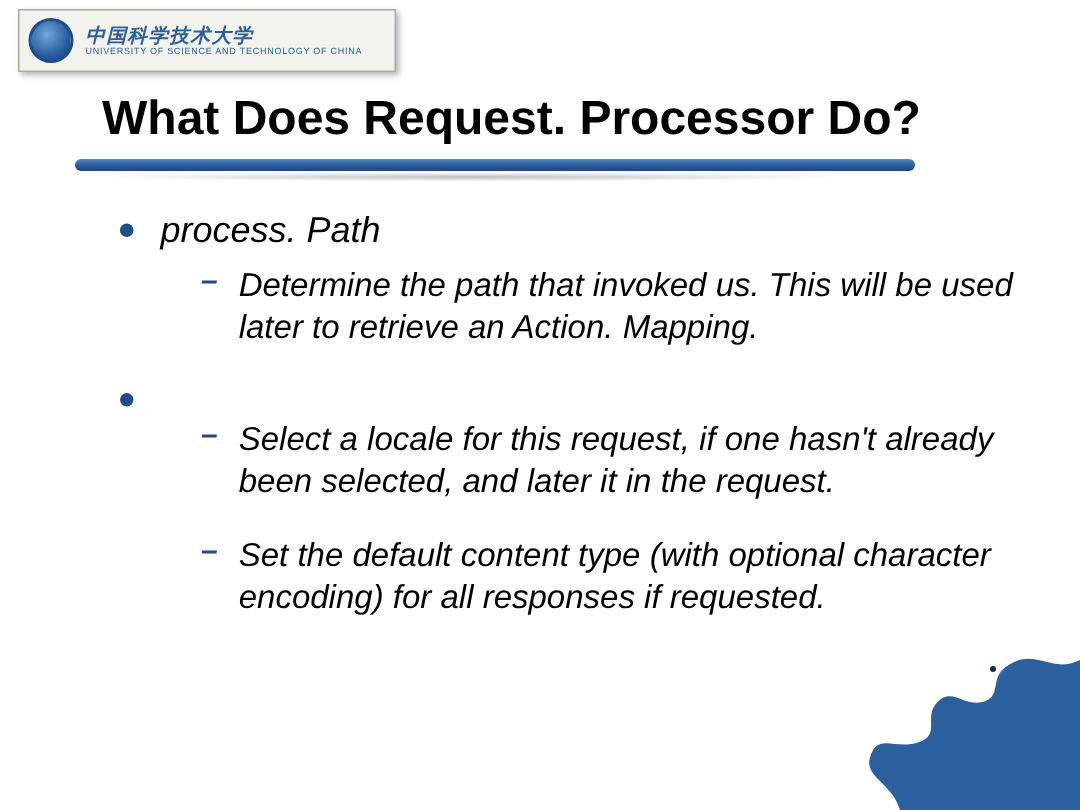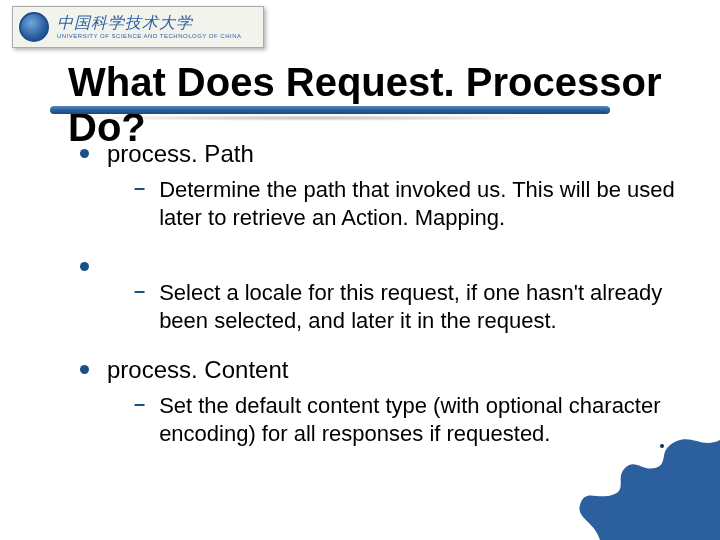--- a/index.html
+++ b/index.html
@@ -36,37 +36,37 @@
   }
   .logo-text {
     margin-left: 8px;
     display: flex;
     flex-direction: column;
     justify-content: center;
     line-height: 1;
   }
   .logo-cn {
     font-family: "KaiTi", "STKaiti", serif;
-    font-size: 16px;
-    font-weight: normal;
+    font-size: 13px;
+    font-weight: bold;
     font-style: italic;
     color: #2b5f9e;
     letter-spacing: 1px;
   }
   .logo-en {
     font-size: 6px;
     color: #2b5f9e;
     letter-spacing: 0.5px;
     margin-top: 2px;
   }
   .title {
     position: absolute;
     top: 60px;
     left: 68px;
-    font-size: 40px;
+    font-size: 32px;
     font-weight: bold;
     color: #000;
   }
   .title-underline {
     position: absolute;
     top: 106px;
     left: 50px;
     width: 560px;
     height: 10px;
   }
@@ -82,20 +82,21 @@
     width: 90%;
     height: 6px;
     border-radius: 50%;
     background: radial-gradient(ellipse at center, rgba(0,0,0,0.25) 0%, rgba(0,0,0,0) 70%);
   }
   .content {
     position: absolute;
     top: 140px;
     left: 80px;
     right: 12px;
+    font-style: italic;
   }
   .bullet-row {
     display: flex;
     align-items: flex-start;
     margin-bottom: 6px;
   }
   .bullet-dot {
     width: 9px;
     height: 9px;
     border-radius: 50%;
@@ -169,24 +170,20 @@
   </div>
 
   <div class="bullet-row">
     <div class="bullet-dot"></div>
   </div>
   <div class="sub-row">
     <div class="sub-dash">–</div>
     <div class="sub-text">Select a locale for this request, if one hasn't already been selected, and later it in the request.</div>
   </div>
 
-  <div class="bullet-row">
-    <div class="bullet-dot"></div>
-    <div class="bullet-text">process. Content</div>
-  </div>
   <div class="sub-row">
     <div class="sub-dash">–</div>
     <div class="sub-text">Set the default content type (with optional character encoding) for all responses if requested.</div>
   </div>
 
 </div>
 
 <svg class="dragon" viewBox="0 0 170 130" xmlns="http://www.w3.org/2000/svg">
   <g fill="#2b5f9e">
     <path d="M170,130 L170,30 C150,40 140,20 120,35 C110,42 118,55 105,58 C92,61 85,48 75,58 C65,68 78,80 62,85 C46,90 35,78 30,95 C26,108 45,112 50,130 Z"></path>

